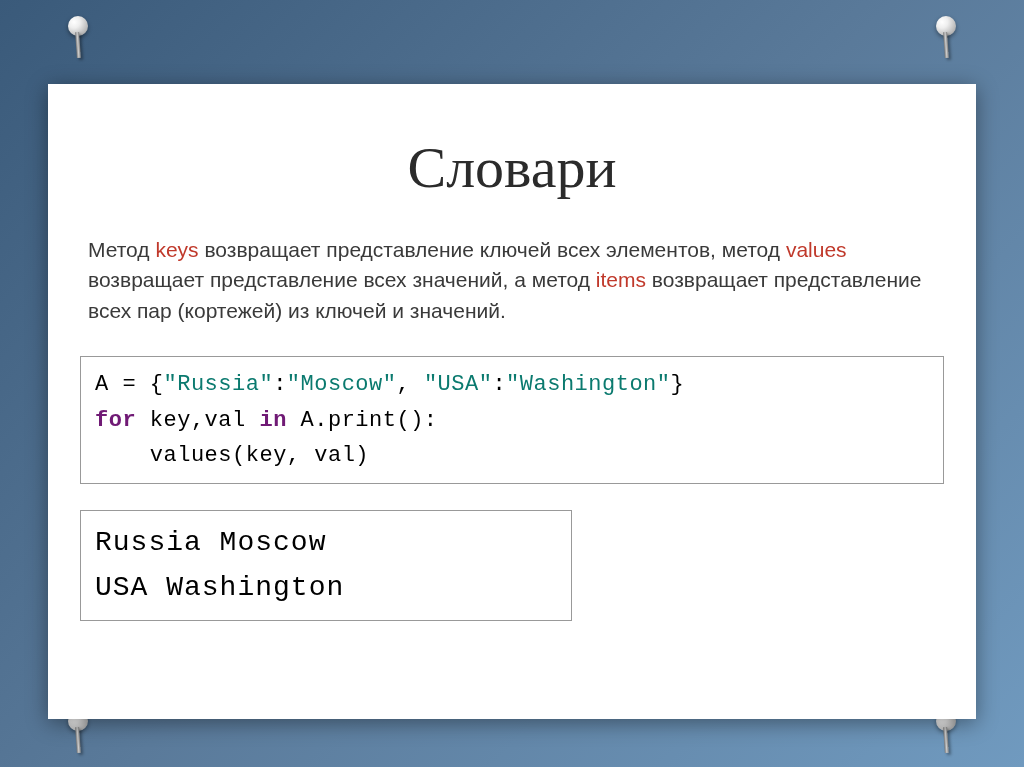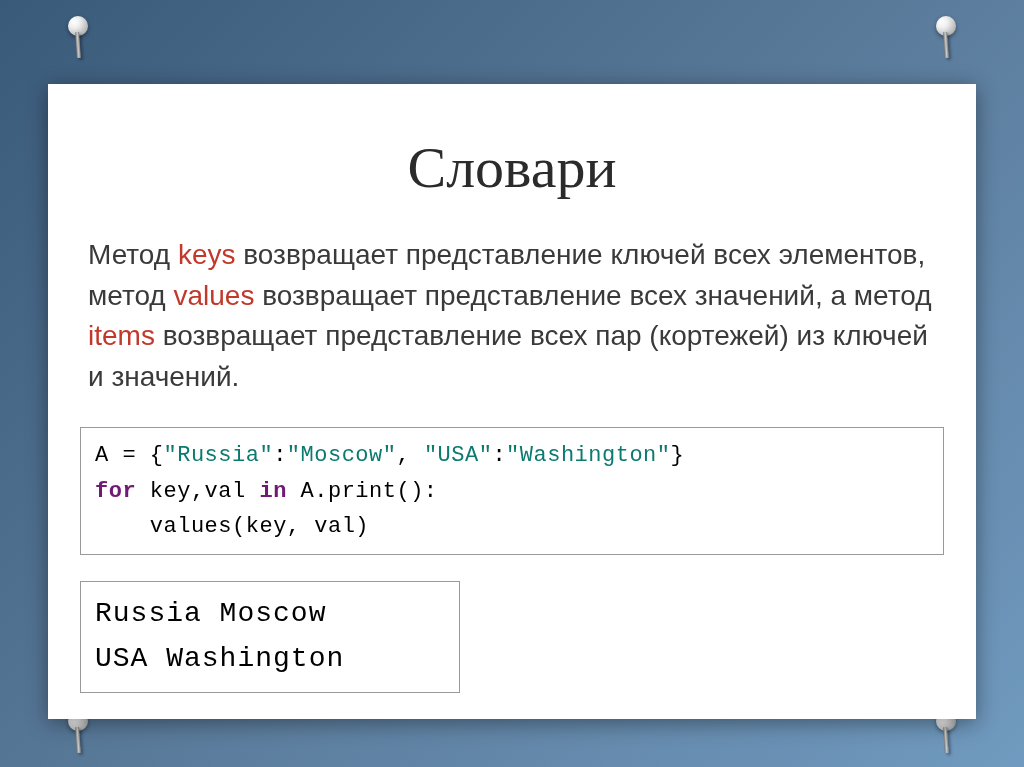--- a/index.html
+++ b/index.html
@@ -51,21 +51,21 @@
   }
   h1.title {
     font-family: Georgia, 'Times New Roman', serif;
     font-weight: normal;
     font-size: 58px;
     color: #2b2b2b;
     text-align: center;
     margin-bottom: 34px;
   }
   .desc {
-    font-size: 28px;
+    font-size: 21px;
     line-height: 1.45;
     color: #3a3a3a;
     margin-bottom: 30px;
     padding: 0 8px;
   }
   .kw-keys, .kw-values, .kw-items { color: #c0392b; }
   .code-block {
     border: 1.5px solid #999;
     background: #fff;
     padding: 10px 14px;
@@ -79,21 +79,21 @@
   }
   .output-block {
     border: 1.5px solid #999;
     background: #fff;
     padding: 10px 14px;
     font-family: "Courier New", monospace;
     font-size: 28px;
     line-height: 1.6;
     white-space: pre;
     color: #000;
-    width: 380px;
+    width: 492px;
     letter-spacing: 1px;
   }
   .py-kw { color: #701a75; font-weight: bold; }
   .py-str { color: #0b7a6f; }
 </style>
 </head>
 <body>
 
 <div class="pin pin-tl"></div>
 <div class="pin pin-tr"></div>

